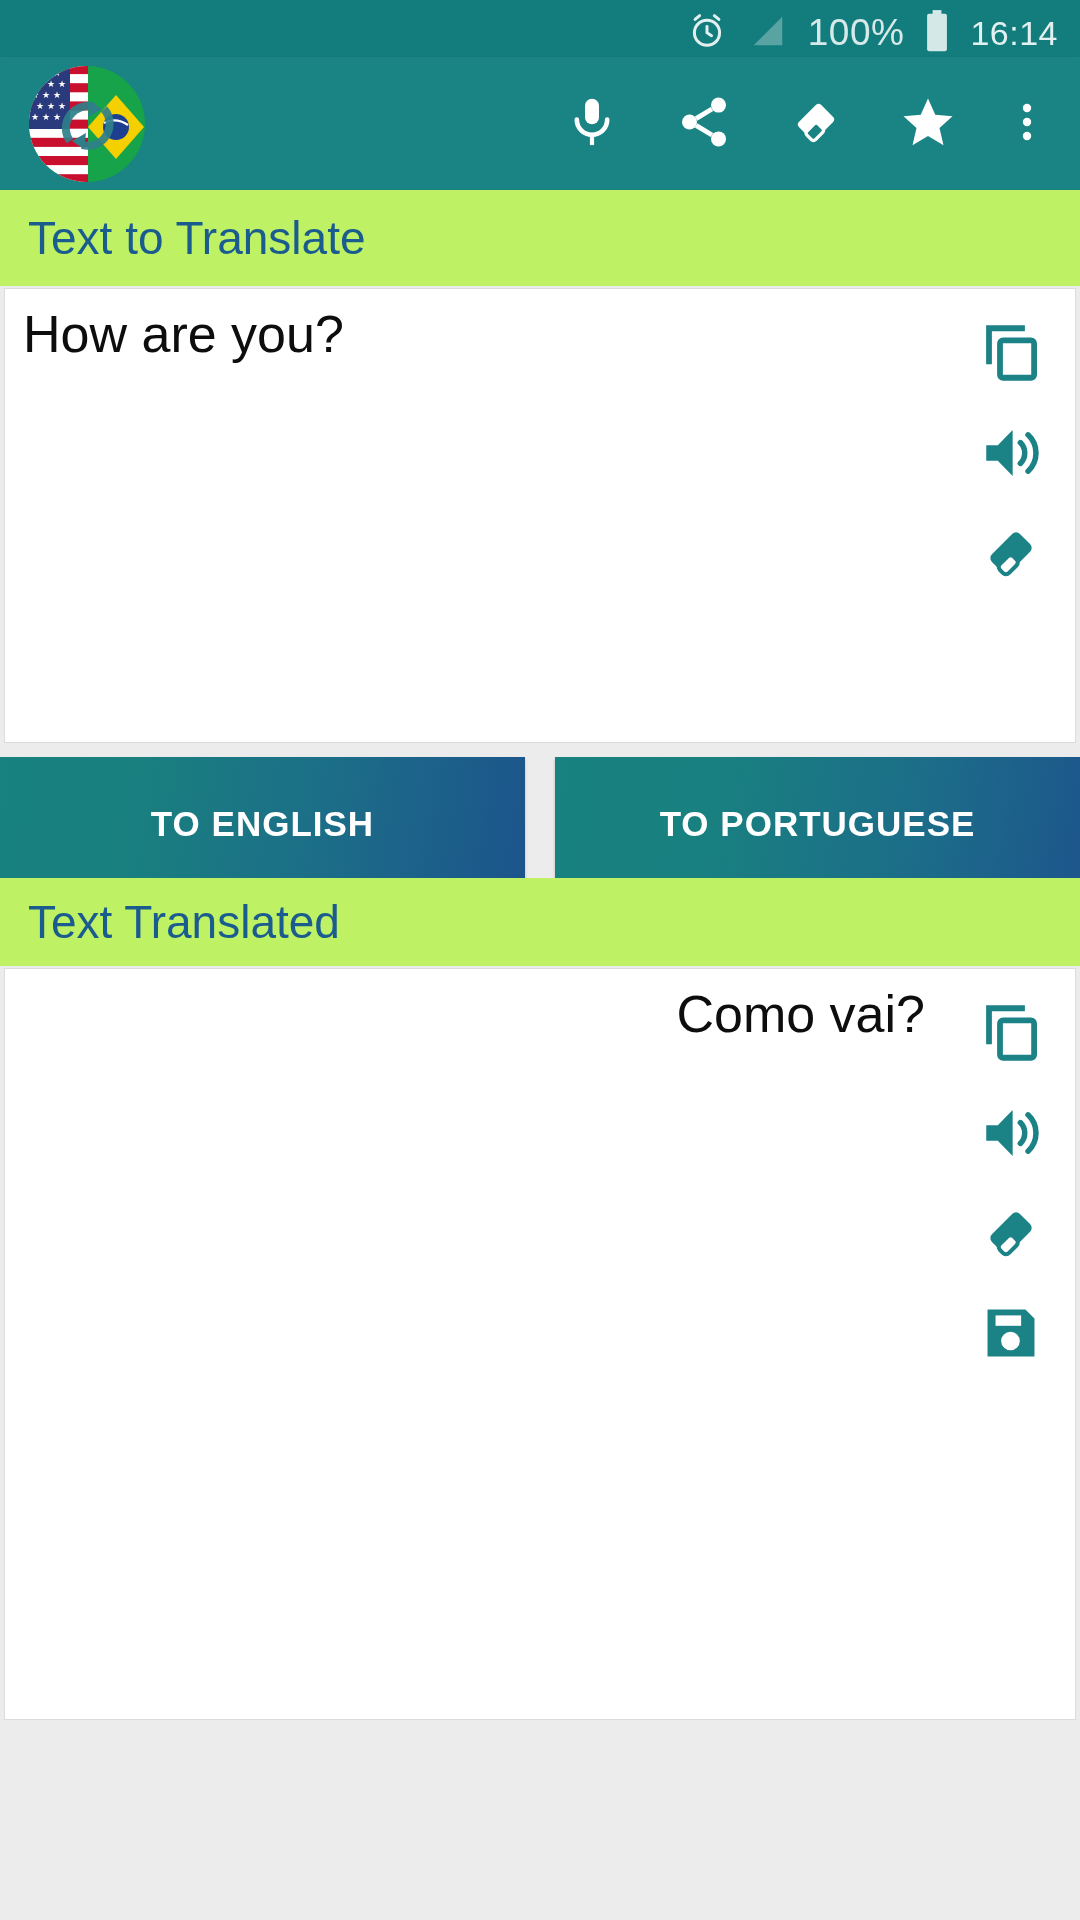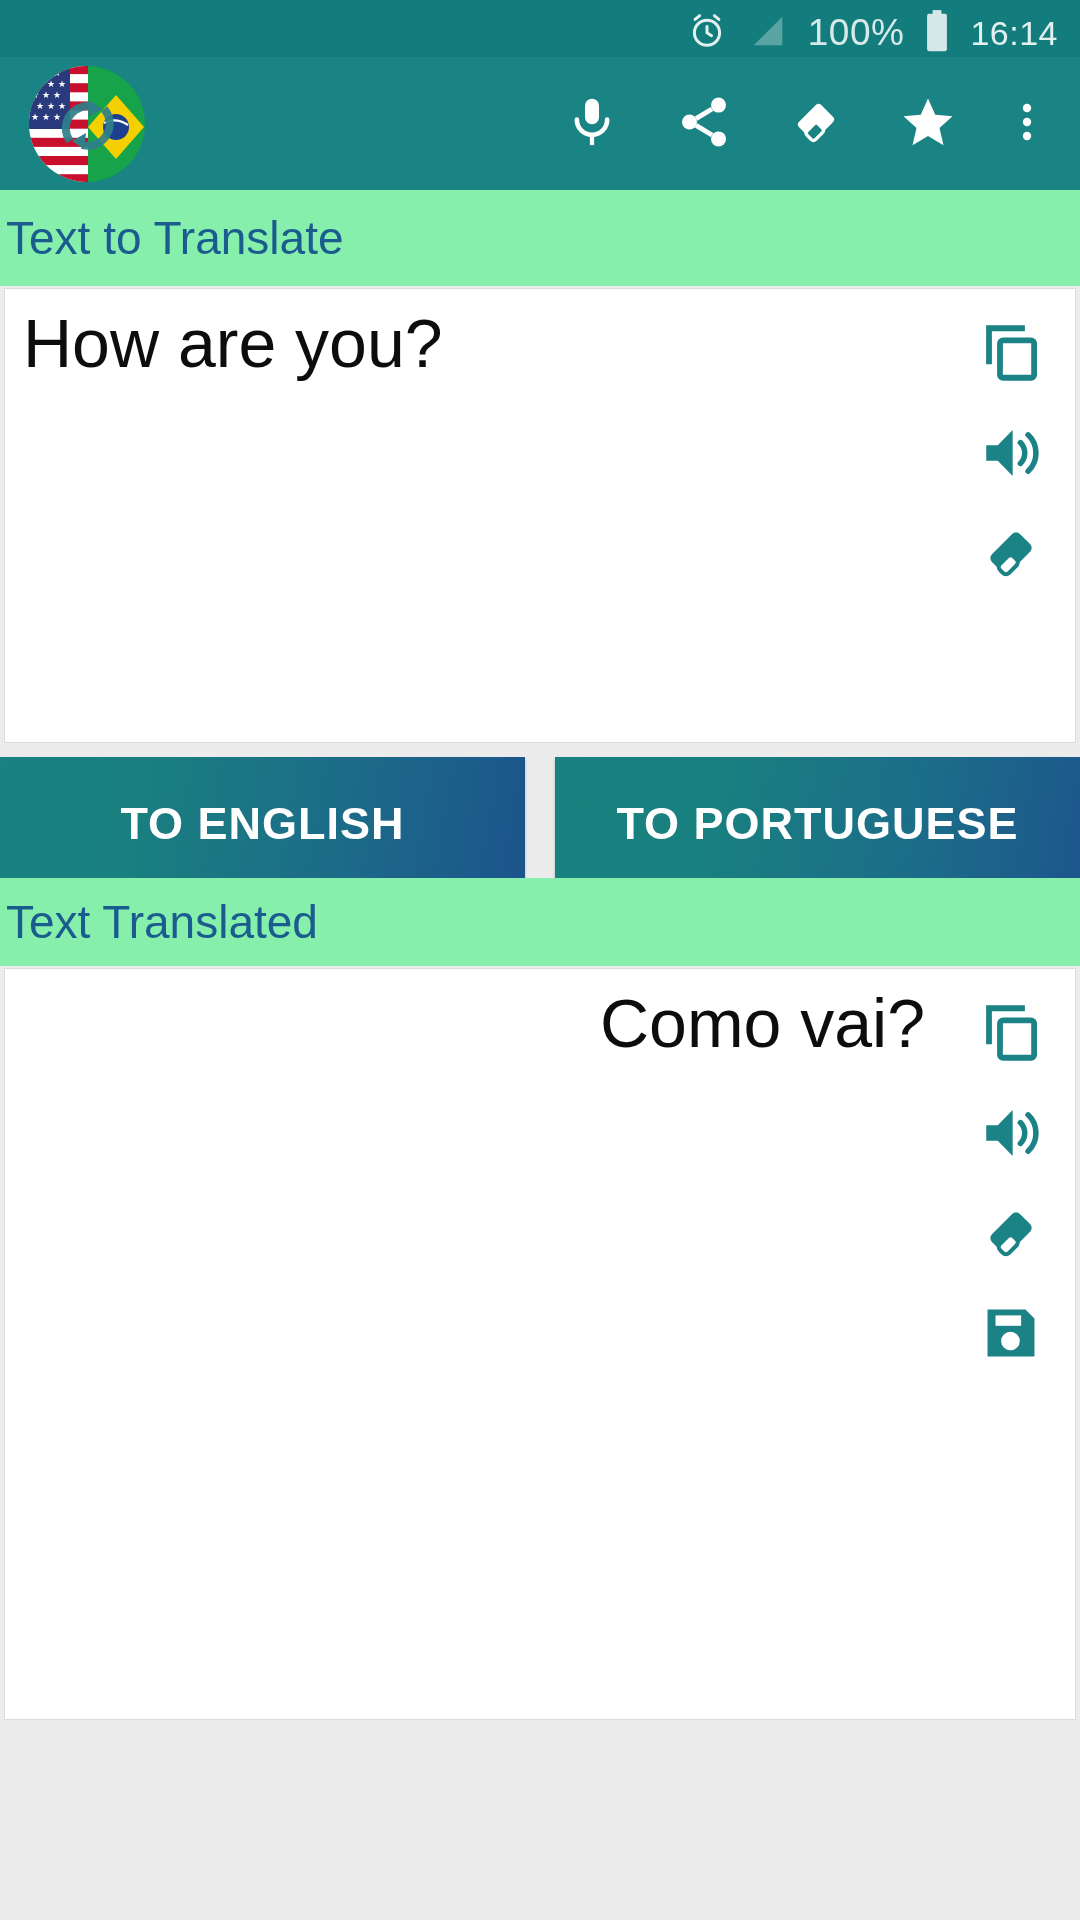--- a/index.html
+++ b/index.html
@@ -38,56 +38,56 @@
     padding-right:10px;
   }
   .tb-btn{
     width:112px; height:112px;
     display:flex; align-items:center; justify-content:center;
   }
   .tb-btn.narrow{ width:86px; }
 
   
   .sec-label{
-    background:#86efac;
+    background:#bef264;
     color:#1b5c8f;
     font-size:46px;
-    padding-left:6px;
+    padding-left:28px;
     display:flex; align-items:center;
   }
 
   
   .panel{
     background:#ffffff;
     border:1px solid #dcdcdc;
     position:relative;
   }
   .panel-text{
     position:absolute; left:18px; top:14px; right:150px;
-    font-size:68px; color:#0d0d0d; line-height:1.2;
+    font-size:52px; color:#0d0d0d; line-height:1.2;
     word-wrap:break-word;
   }
   .icon-col{
     position:absolute; right:22px; top:16px;
     display:flex; flex-direction:column; align-items:center;
   }
   .icon-btn{
     width:84px; height:100px;
     display:flex; align-items:center; justify-content:center;
   }
 
   
   .btn-row{
     position:absolute; left:0; width:1080px;
     display:flex;
   }
   .lang-btn{
     height:134px;
     display:flex; align-items:center; justify-content:center;
-    color:#ffffff; font-size:45px; font-weight:bold; letter-spacing:1px;
+    color:#ffffff; font-size:35px; font-weight:bold; letter-spacing:1px;
     box-shadow:0 2px 3px rgba(0,0,0,.2);
   }
   .btn-left{
     width:525px; margin-right:30px;
     background:linear-gradient(100deg,#17827f 0%,#19807f 25%,#1c6d88 62%,#1c548c 100%);
   }
   .btn-right{
     width:525px;
     background:linear-gradient(100deg,#17827f 0%,#198080 30%,#1c6c89 70%,#1d568c 100%);
   }

